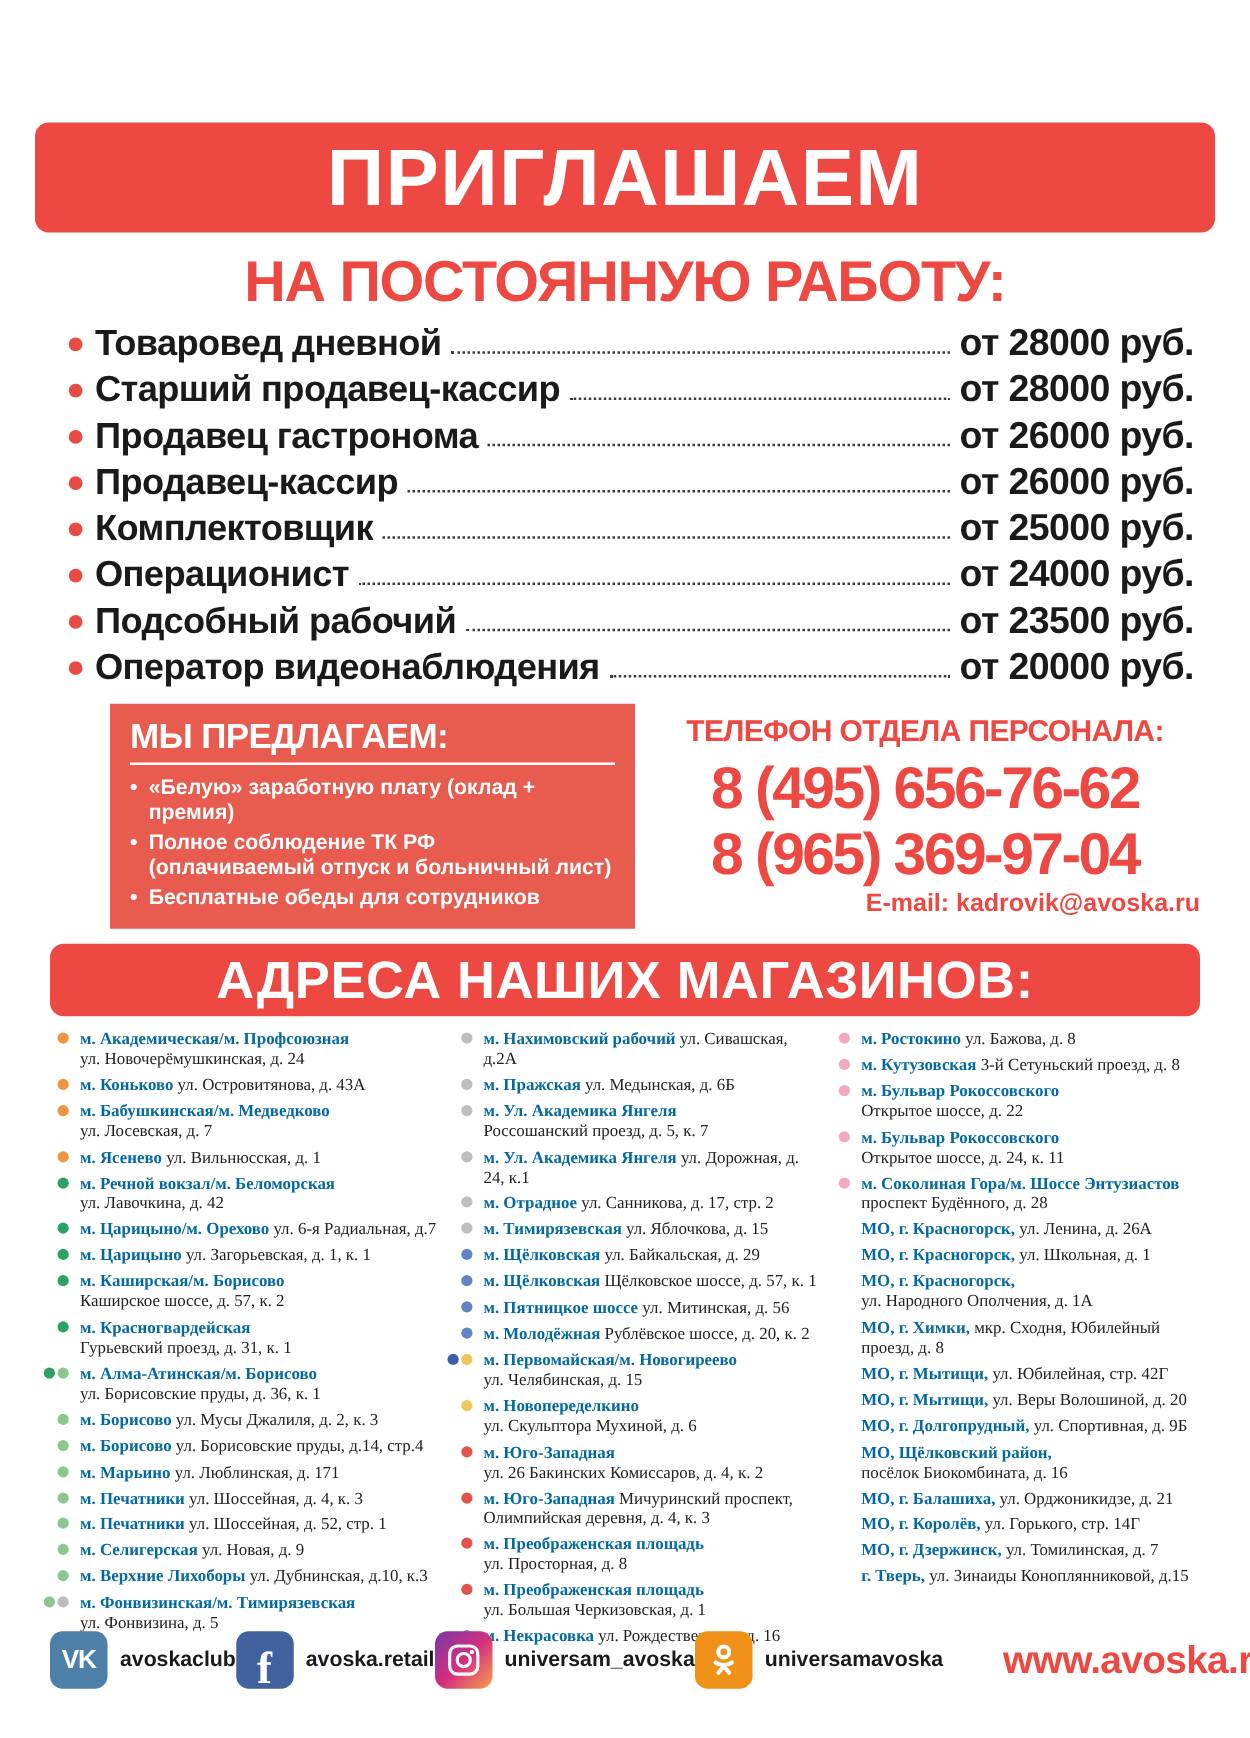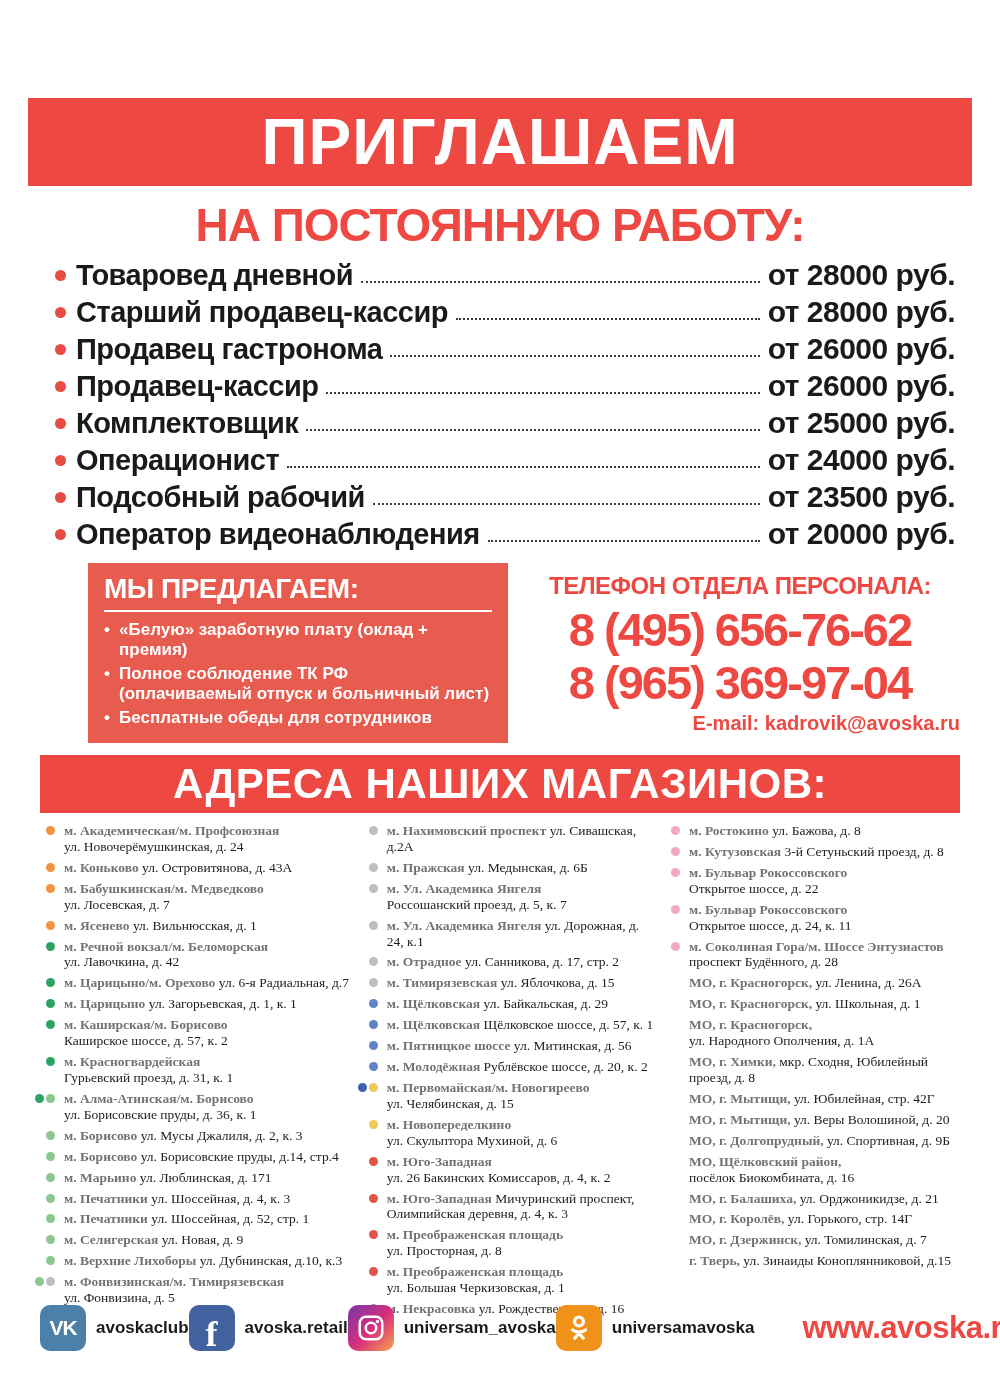--- a/index.html
+++ b/index.html
@@ -1,20 +1,20 @@
 <!DOCTYPE html>
 <html><head>
 <meta charset="utf-8">
 <style>
   html,body{margin:0;padding:0;background:#ffffff;}
   .page{position:relative;width:1000px;height:1390px;background:#fff;overflow:hidden;
         font-family:"Liberation Sans",sans-serif;color:#1a1a1a;}
 
   
-  .banner{background:#EE4842;color:#fff;display:flex;align-items:center;justify-content:center;}
+  .banner{background:#EE4842;color:#fff;display:flex;align-items:center;justify-content:center;border-radius:11px;}
   .banner-top{position:absolute;top:98px;left:28px;right:28px;height:88px;}
   .banner-top span{font-size:64px;font-weight:bold;letter-spacing:1px;}
   .subtitle{position:absolute;top:198px;left:0;right:0;text-align:center;
             color:#EE4842;font-size:46px;font-weight:bold;letter-spacing:-1px;}
 
   
   .jobs{position:absolute;top:260px;left:55px;right:45px;}
   .job-row{display:flex;align-items:flex-end;margin-bottom:7px;}
   .job-bullet{width:11px;height:11px;border-radius:50%;background:#E84B43;flex:none;
               margin:0 10px 9px 0;}
@@ -41,21 +41,21 @@
   
   .banner-addresses{position:absolute;top:755px;left:40px;right:40px;height:58px;}
   .banner-addresses span{font-size:42px;font-weight:bold;letter-spacing:0.5px;}
 
   
   .addr-grid{position:absolute;top:823px;left:45px;right:36px;display:grid;
              grid-template-columns:1.05fr 0.98fr 1fr;column-gap:14px;
              font-family:"Liberation Serif",serif;}
   .addr-item{position:relative;padding-left:19px;margin-bottom:5px;
              font-size:13.5px;line-height:1.18;color:#222;}
-  .addr-name{font-weight:bold;color:#737373;}
+  .addr-name{font-weight:bold;color:#0369a1;}
   .dots{position:absolute;top:3px;display:flex;gap:2px;}
   .dot{width:9px;height:9px;border-radius:50%;display:inline-block;flex:none;}
 
   
   .footer{position:absolute;top:1298px;left:40px;right:40px;height:60px;
           display:flex;align-items:center;justify-content:space-between;}
   .social-list{display:flex;align-items:center;flex:1;justify-content:flex-start;margin-right:48px;}
   .social{display:flex;align-items:center;gap:10px;}
   .social-icon{width:46px;height:46px;border-radius:10px;display:flex;align-items:center;
                justify-content:center;flex:none;overflow:hidden;}
@@ -207,21 +207,21 @@
             <span class="dot" style="background: rgb(140, 199, 143);"></span>
           </span><span class="addr-name">м. Верхние Лихоборы</span> <span class="addr-text">ул. Дубнинская, д.10, к.3</span></div>
         <div class="addr-item"><span class="dots" style="left: -10px;">
             <span class="dot" style="background: rgb(140, 199, 143);"></span>
             <span class="dot" style="background: rgb(190, 190, 190);"></span>
           </span><span class="addr-name">м. Фонвизинская/м. Тимирязевская</span><br><span class="addr-text">ул. Фонвизина, д. 5</span></div>
       </div>
     <div class="addr-col">
         <div class="addr-item"><span class="dots" style="left: 1px;">
             <span class="dot" style="background: rgb(190, 190, 190);"></span>
-          </span><span class="addr-name">м. Нахимовский проспект</span> <span class="addr-text">ул. Сивашская, д.2А</span></div>
+          </span><span class="addr-name">м. Нахимовский рабочий</span> <span class="addr-text">ул. Сивашская, д.2А</span></div>
         <div class="addr-item"><span class="dots" style="left: 1px;">
             <span class="dot" style="background: rgb(190, 190, 190);"></span>
           </span><span class="addr-name">м. Пражская</span> <span class="addr-text">ул. Медынская, д. 6Б</span></div>
         <div class="addr-item"><span class="dots" style="left: 1px;">
             <span class="dot" style="background: rgb(190, 190, 190);"></span>
           </span><span class="addr-name">м. Ул. Академика Янгеля</span><br><span class="addr-text">Россошанский проезд, д. 5, к. 7</span></div>
         <div class="addr-item"><span class="dots" style="left: 1px;">
             <span class="dot" style="background: rgb(190, 190, 190);"></span>
           </span><span class="addr-name">м. Ул. Академика Янгеля</span> <span class="addr-text">ул. Дорожная, д. 24, к.1</span></div>
         <div class="addr-item"><span class="dots" style="left: 1px;">

